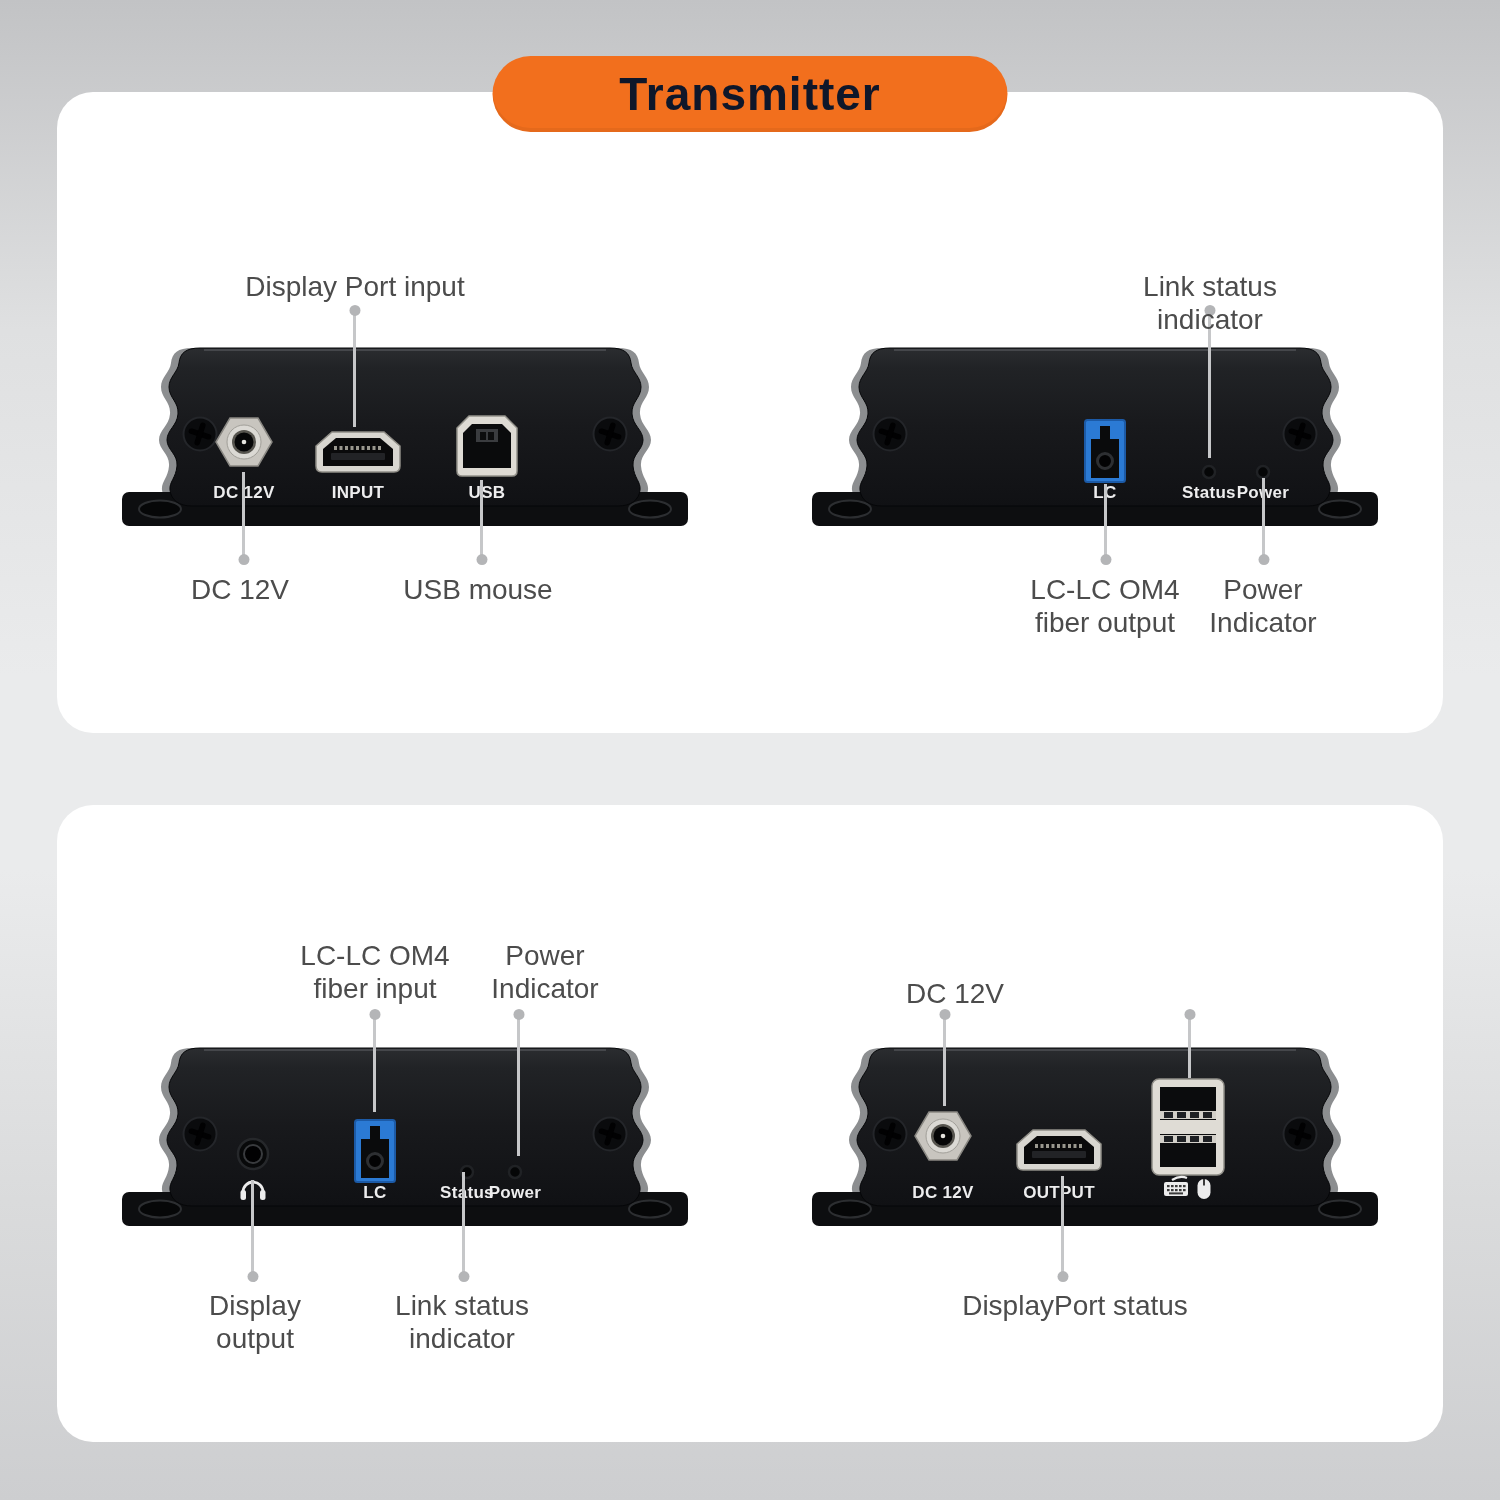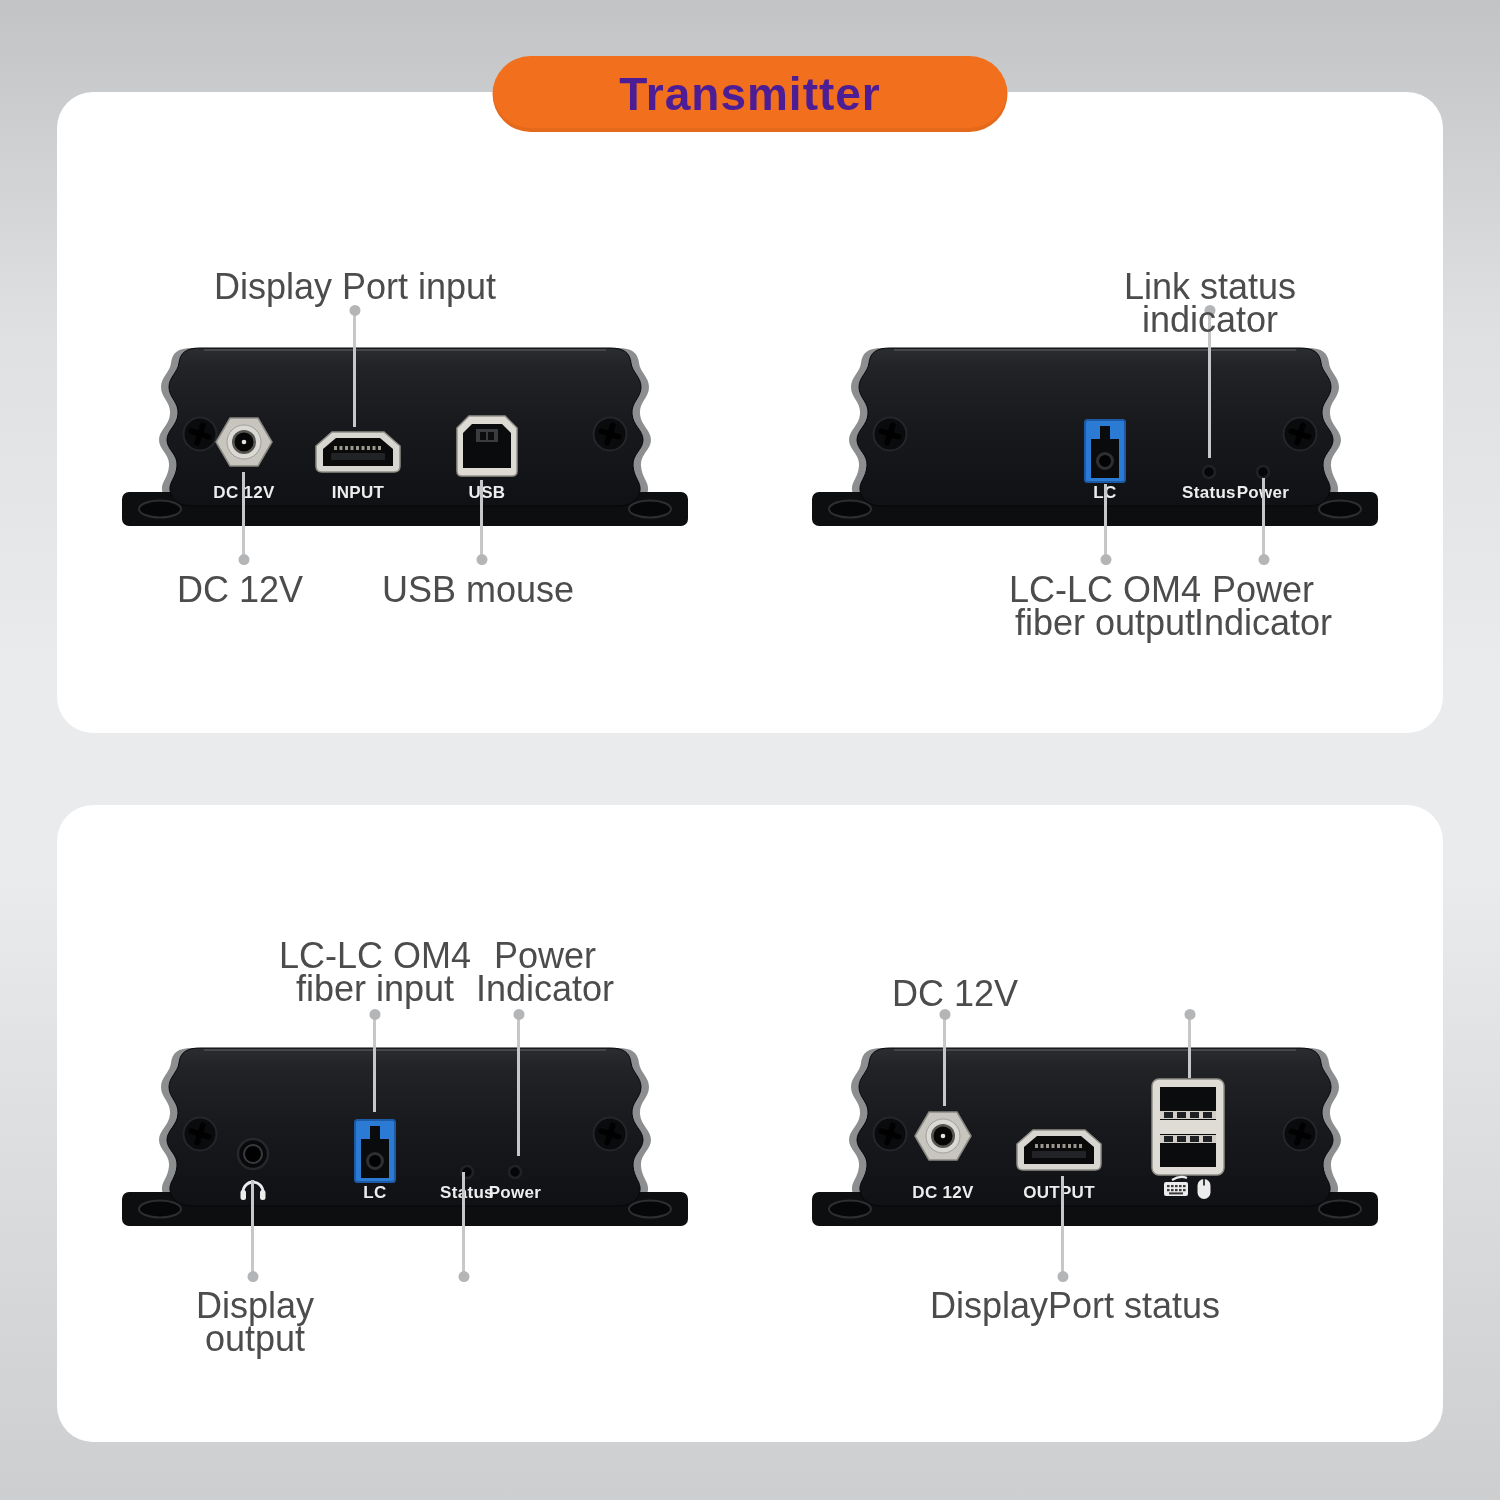--- a/index.html
+++ b/index.html
@@ -14,26 +14,26 @@
   .panel-transmitter{top:92px;height:641px;}
   .panel-receiver{top:805px;height:637px;}
   .pill{
     position:absolute;left:50%;transform:translateX(-50%);top:-36px;
     width:515px;height:76px;border-radius:40px;background:#f26f1d;
     display:flex;align-items:center;justify-content:center;
     box-shadow:inset 0 -4px 0 rgba(0,0,0,0.05);
     z-index:5;
   }
   .pill span{
-    color:#4c1d95;font-size:46px;font-weight:700;letter-spacing:1px;
+    color:#0f172a;font-size:46px;font-weight:700;letter-spacing:1px;
   }
   .device{position:absolute;}
   .callout{
     position:absolute;transform:translateX(-50%);text-align:center;
-    color:#4c4c4c;font-size:36px;line-height:33px;white-space:pre-line;z-index:4;
+    color:#4c4c4c;font-size:28px;line-height:33px;white-space:pre-line;z-index:4;
   }
   .cline{
     position:absolute;width:3px;background:#c6c7c9;z-index:3;
   }
   .cline .dot{
     position:absolute;left:50%;width:11px;height:11px;border-radius:50%;background:#b4b5b7;
   }
   .cline.dot-top .dot{top:0;transform:translate(-50%,-55%);}
   .cline.dot-bottom .dot{bottom:0;transform:translate(-50%,55%);}
   .device text{
@@ -289,16 +289,18 @@
         <span class="dot"></span>
       </div>
 
     <div class="callout" style="left:318px;top:134px">LC-LC OM4
 fiber input</div>
     <div class="callout" style="left:488px;top:134px">Power
 Indicator</div>
     <div class="callout" style="left:898px;top:172px">DC 12V</div>
     <div class="callout" style="left:198px;top:484px">Display
 output</div>
+    <div class="callout" style="left:405px;top:484px">Link status
+indicator</div>
     <div class="callout" style="left:1018px;top:484px">DisplayPort status</div>
   </div>
 
 </div>
 
 </body></html>

